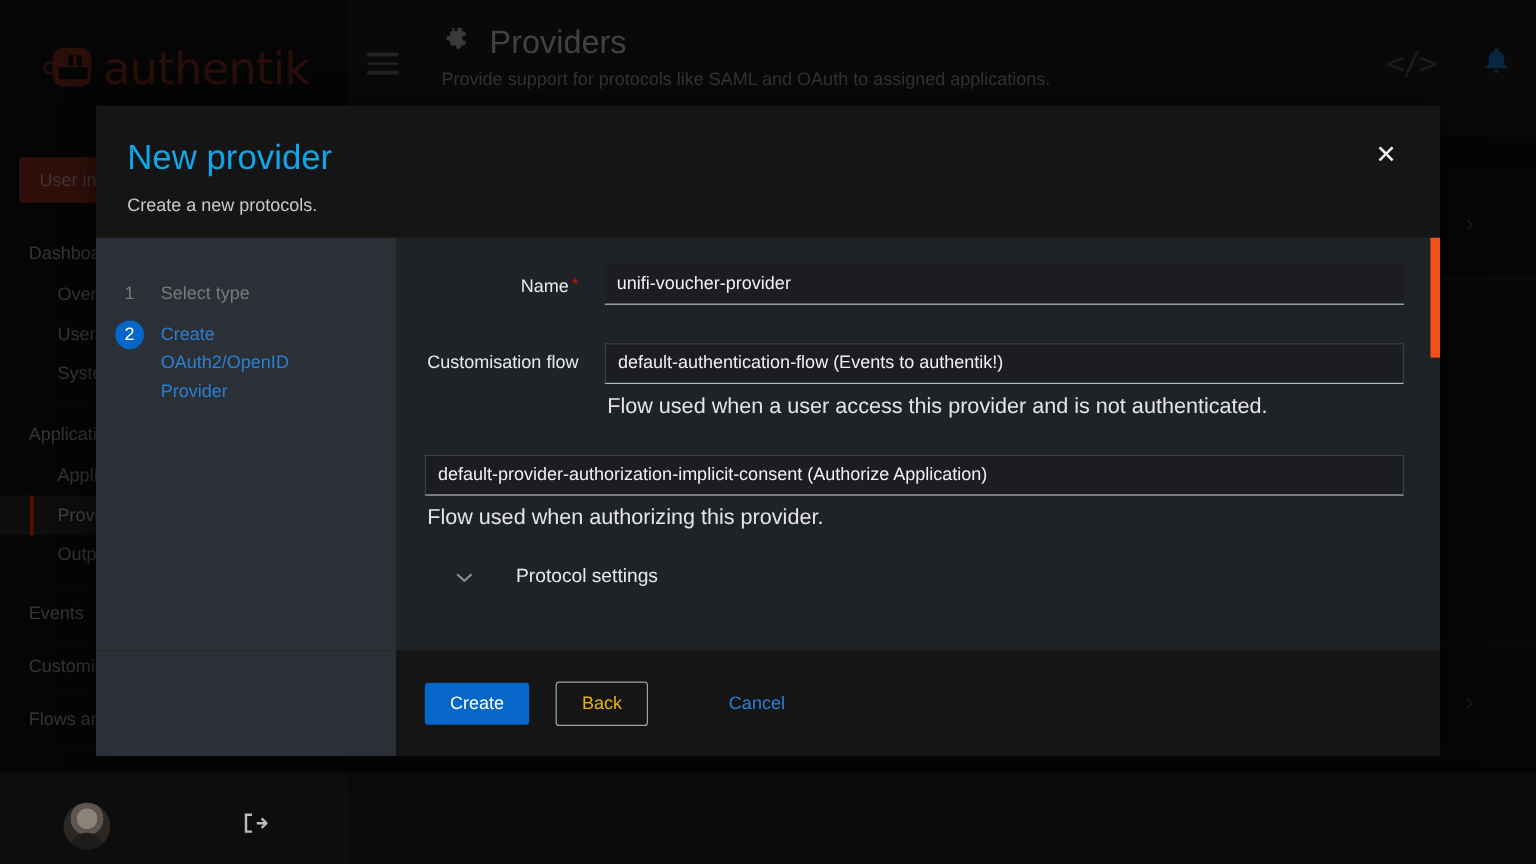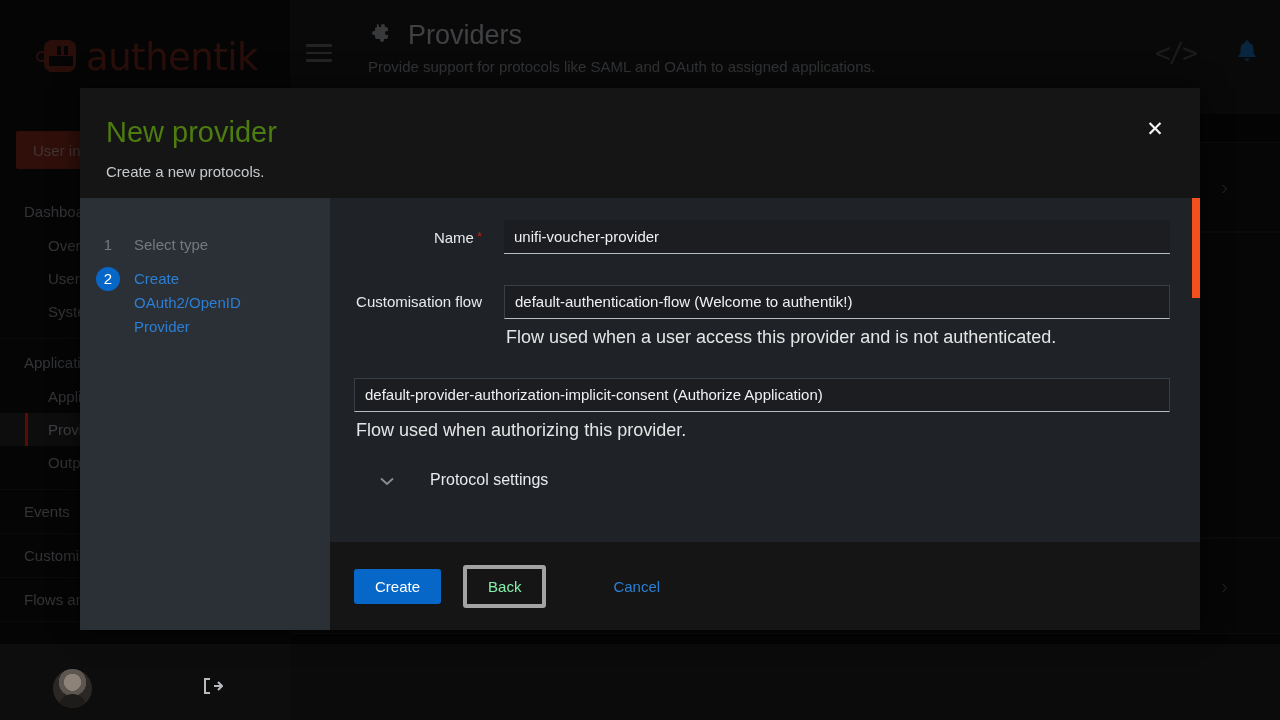--- a/index.html
+++ b/index.html
@@ -118,21 +118,21 @@
   }
 
   
   .backdrop { position: absolute; inset: 0; background: rgba(0,0,0,0.55); }
   .modal {
     position: absolute; left: 80px; top: 88px; width: 1120px; height: 542px;
     background: #151516; box-shadow: 0 0 24px rgba(0,0,0,.6);
     display: flex; flex-direction: column;
   }
   .modal-head { padding: 28px 32px 18px 26px; position: relative; flex: none; }
-  .modal-title { color: #4d7c0f; font-size: 29px; font-weight: 400; }
+  .modal-title { color: #0ea5e9; font-size: 29px; font-weight: 400; }
   .modal-desc { color: #c7cacd; font-size: 15px; margin-top: 14px; }
   .modal-close {
     position: absolute; right: 30px; top: 26px; width: 30px; height: 30px;
     color: #f2f4f6; font-size: 21px; display: flex; align-items: center;
     justify-content: center; cursor: pointer; background: none; border: none;
     font-family: "Liberation Sans", sans-serif;
   }
 
   .modal-body { display: flex; flex: 1; min-height: 0; }
   .steps {
@@ -189,21 +189,21 @@
   .modal-foot-left {
     position: absolute; left: 0; bottom: 0; width: 250px; height: 88px; background: #2b3036;
   }
   .btn {
     font-family: "Liberation Sans", sans-serif; font-size: 15px; cursor: pointer;
   }
   .btn-primary {
     background: #0767c9; color: #fff; border: none; padding: 9px 21px; border-radius: 3px;
   }
   .btn-secondary {
-    background: transparent; color: #86efac; border: 4px solid #a3a3a3;
+    background: transparent; color: #eab308; border: 1px solid #a3a3a3;
     padding: 9px 21px; border-radius: 3px;
   }
   .btn-link {
     background: none; border: none; color: #2b7fd4; padding: 9px 12px; margin-left: 33px;
   }
 </style>
 </head>
 <body>
 
 <div id="root">
@@ -326,21 +326,21 @@
           <div class="form-field">
             <input class="txt-input" type="text" value="unifi-voucher-provider" style="">
           </div>
         </div>
 
         <div class="gap"></div>
 
         <div class="form-row">
           <div class="form-label">Customisation flow</div>
           <div class="form-field">
-            <div class="sel-input">default-authentication-flow (Welcome to authentik!)</div>
+            <div class="sel-input">default-authentication-flow (Events to authentik!)</div>
             <div class="help">Flow used when a user access this provider and is not authenticated.</div>
           </div>
         </div>
 
         <div class="gap"></div>
 
         <div class="form-row">
           <div class="form-field">
             <div class="sel-input">default-provider-authorization-implicit-consent (Authorize Application)</div>
             <div class="help">Flow used when authorizing this provider.</div>

